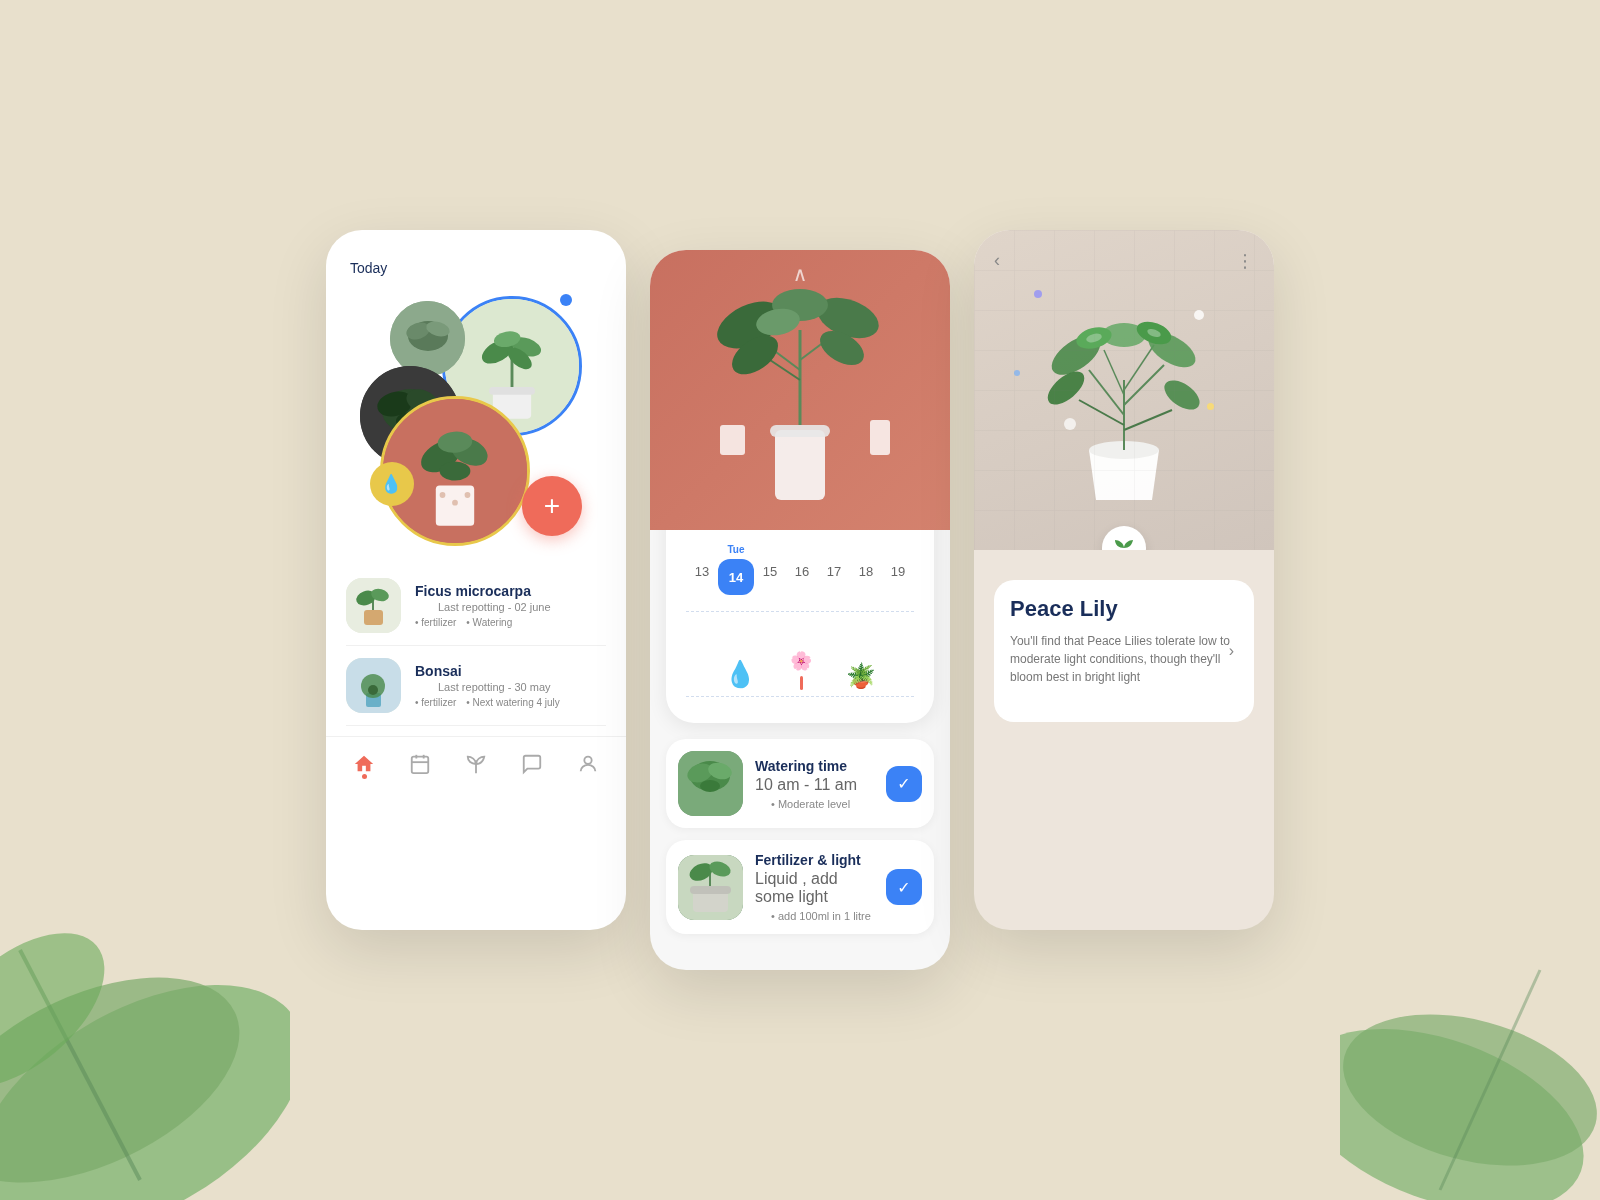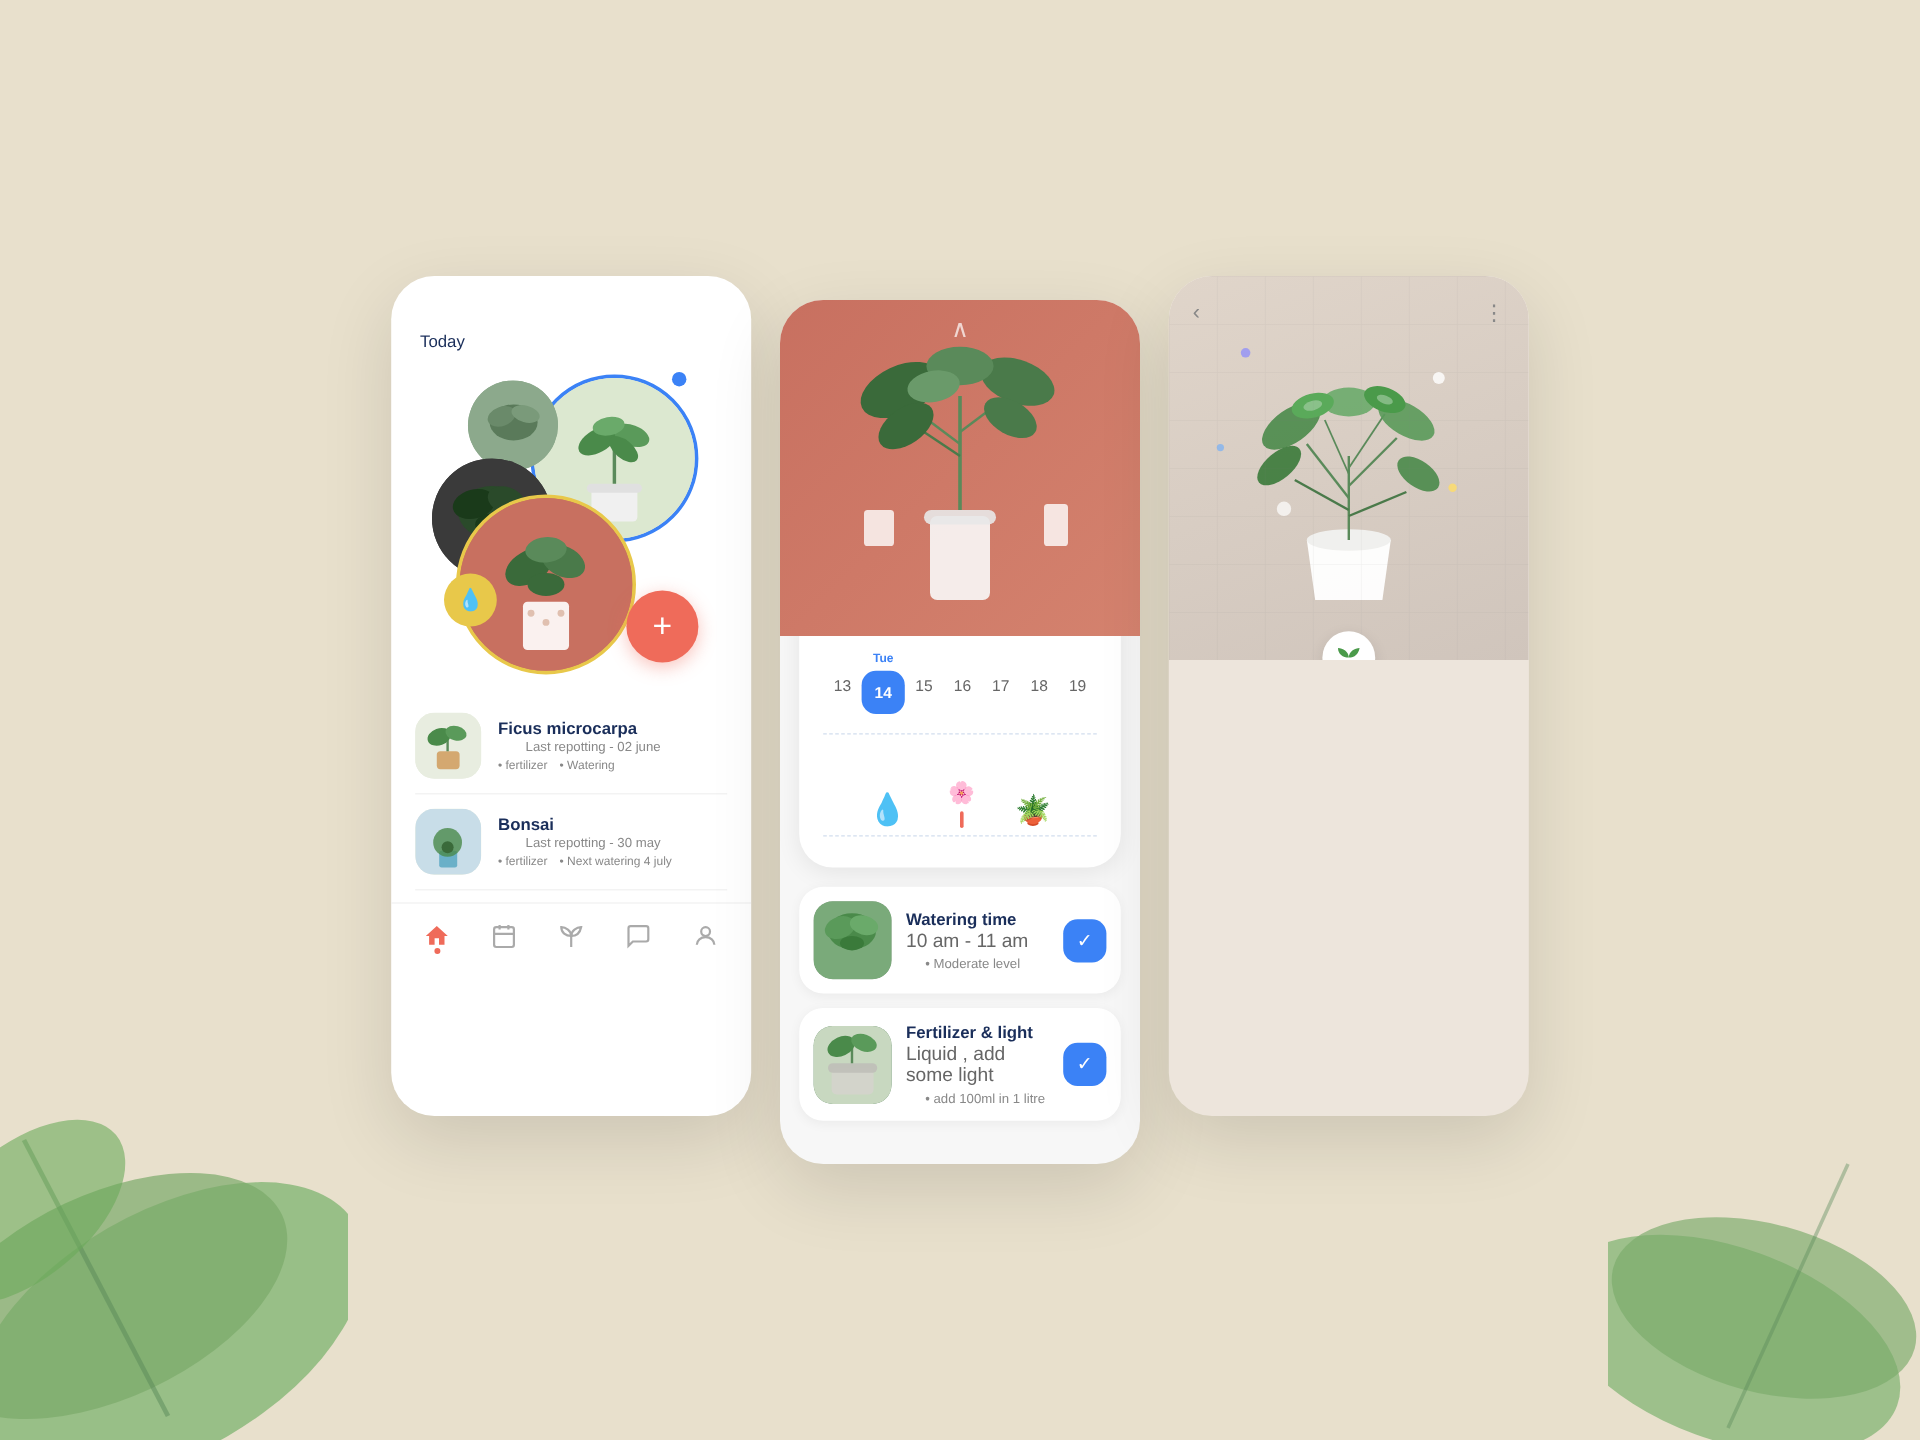--- a/index.html
+++ b/index.html
@@ -49,21 +49,21 @@
       position: relative;
     }
 
     .screen-1 {
       width: 300px;
       min-height: 700px;
       padding: 0 0 20px 0;
     }
 
     .screen-1-content {
-      padding: 46px 24px 0;
+      padding: 30px 24px 0;
     }
 
     .today-label {
       color: #1a2e5a;
       font-size: 14px;
       font-weight: 400;
     }
 
     .task-title {
       color: #1a2e5a;
@@ -920,20 +920,25 @@
 
       <div class="plant-id-badge">
         <svg width="24" height="24" viewBox="0 0 24 24" fill="#4a9a4a">
             <path d="M12 22V12M12 12C12 7 7 4 3 4c0 5 4 8 9 8zM12 12c0-5 5-8 9-8-1 5-4 8-9 8z"></path>
           </svg>
       </div>
     </div>
 
     <div class="plant-detail-content">
 
+      <div class="info-card-wrapper">
+        <div class="plant-detail-name">Peace Lily</div>
+        <div class="plant-detail-desc">You'll find that Peace Lilies tolerate low to moderate light conditions, though they'll bloom best in bright light</div>
+        <div class="chevron-right-item">›</div>
+      </div>
 
     </div>
   </div>
 
 </div>
 
 <svg class="bg-leaf-left" viewBox="0 0 350 400" xmlns="http://www.w3.org/2000/svg">
   <ellipse cx="200" cy="280" rx="180" ry="100" fill="#8ab87a" transform="rotate(-30 200 280)" opacity="0.85"></ellipse>
   <ellipse cx="150" cy="250" rx="160" ry="85" fill="#7aaa6a" transform="rotate(-25 150 250)" opacity="0.7"></ellipse>
   <line x1="200" y1="350" x2="80" y2="120" stroke="#5a8a5a" stroke-width="4" opacity="0.5"></line>

